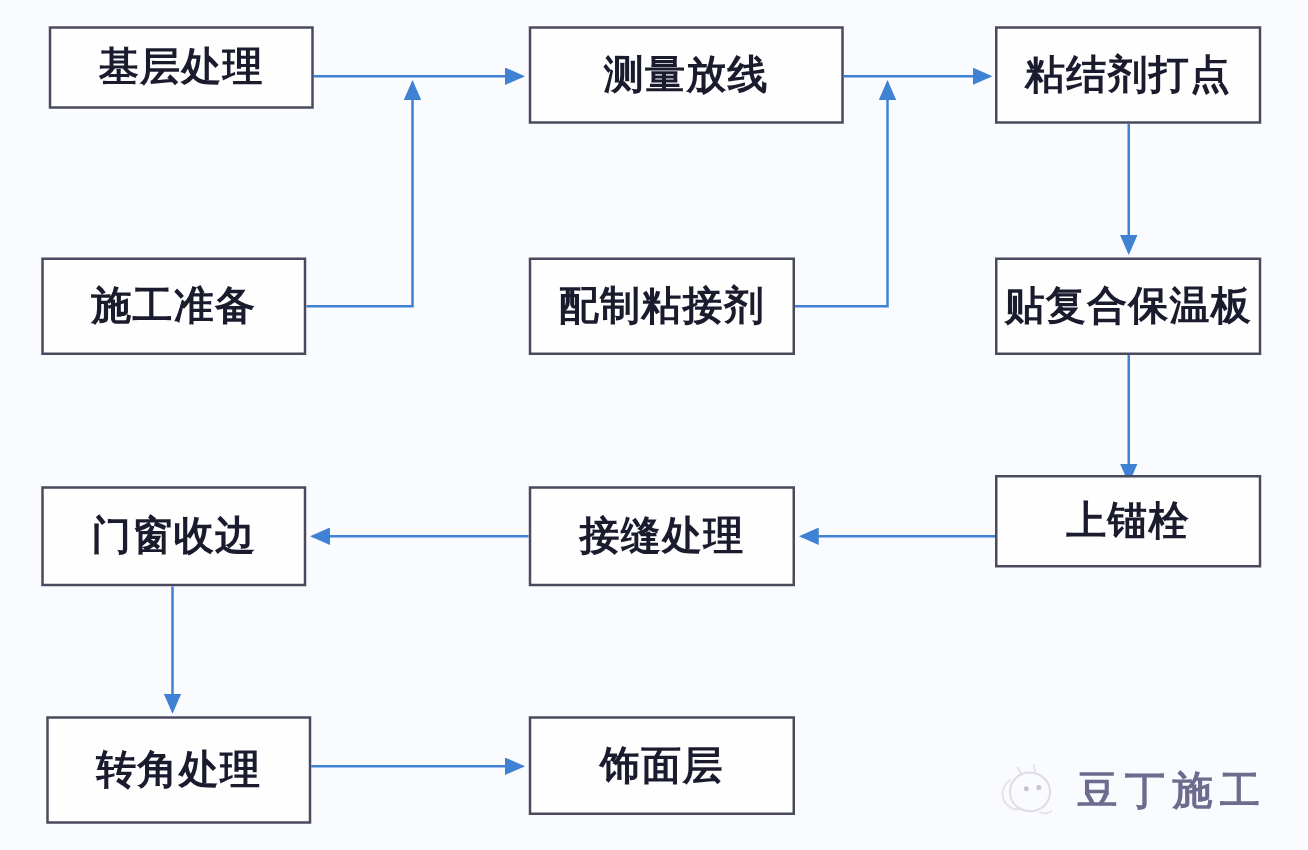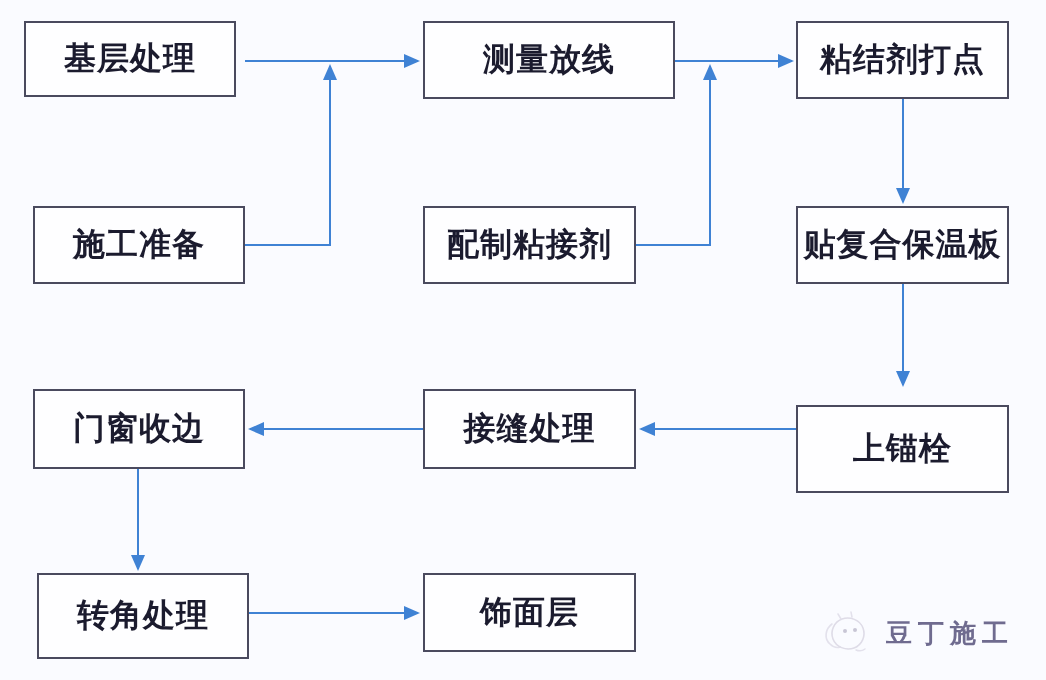--- a/index.html
+++ b/index.html
@@ -17,21 +17,21 @@
     border:2px solid var(--box-border,#4a4a5e);
     color:var(--box-text,#1b1b2e);
     font-size:32px;font-weight:600;letter-spacing:1px;white-space:nowrap;
   }
   .watermark{
     position:absolute;right:32px;bottom:24px;
     display:flex;align-items:center;gap:12px;
     color:var(--wm,#57527c);
     opacity:.85;
   }
-  .watermark .wm-text{font-size:26px;font-weight:600;letter-spacing:6px;}
+  .watermark .wm-text{font-size:32px;font-weight:600;letter-spacing:6px;}
   .mascot{opacity:.55;}
 </style>
 </head>
 <body>
 
 <div id="canvas">
 
   <svg id="arrow-layer" viewBox="0 0 1046 680" xmlns="http://www.w3.org/2000/svg">
     <defs>
       <marker id="ah" markerUnits="strokeWidth" markerWidth="8" markerHeight="7" viewBox="0 0 8 7" refX="7" refY="3.5" orient="auto">
@@ -45,21 +45,21 @@
         <polyline points="636,245 710,245 710,66" fill="none" stroke="#3f82d4" stroke-width="2" marker-end="url(#ah)"></polyline>
         <polyline points="903,99 903,202" fill="none" stroke="#3f82d4" stroke-width="2" marker-end="url(#ah)"></polyline>
         <polyline points="903,284 903,385" fill="none" stroke="#3f82d4" stroke-width="2" marker-end="url(#ah)"></polyline>
         <polyline points="796,429 641,429" fill="none" stroke="#3f82d4" stroke-width="2" marker-end="url(#ah)"></polyline>
         <polyline points="423,429 250,429" fill="none" stroke="#3f82d4" stroke-width="2" marker-end="url(#ah)"></polyline>
         <polyline points="138,469 138,569" fill="none" stroke="#3f82d4" stroke-width="2" marker-end="url(#ah)"></polyline>
         <polyline points="245,613 418,613" fill="none" stroke="#3f82d4" stroke-width="2" marker-end="url(#ah)"></polyline>
       </g>
   </svg>
 
-  <div class="node" style="left:24px;top:21px;width:212px;height:76px">
+  <div class="node" style="left:39px;top:21px;width:212px;height:66px">
     <span>基层处理</span>
   </div>
   <div class="node" style="left:423px;top:21px;width:252px;height:78px">
     <span>测量放线</span>
   </div>
   <div class="node" style="left:33px;top:206px;width:212px;height:78px">
     <span>施工准备</span>
   </div>
 
   <div class="node" style="left:796px;top:21px;width:213px;height:78px">
@@ -71,21 +71,21 @@
   <div class="node" style="left:423px;top:206px;width:213px;height:78px">
     <span>配制粘接剂</span>
   </div>
 
   <div class="node" style="left:423px;top:389px;width:213px;height:80px">
     <span>接缝处理</span>
   </div>
   <div class="node" style="left:33px;top:389px;width:212px;height:80px">
     <span>门窗收边</span>
   </div>
-  <div class="node" style="left:796px;top:405px;width:213px;height:88px">
+  <div class="node" style="left:796px;top:380px;width:213px;height:74px">
     <span>上锚栓</span>
   </div>
 
   <div class="node" style="left:37px;top:573px;width:212px;height:86px">
     <span>转角处理</span>
   </div>
   <div class="node" style="left:423px;top:573px;width:213px;height:79px">
     <span>饰面层</span>
   </div>
 

